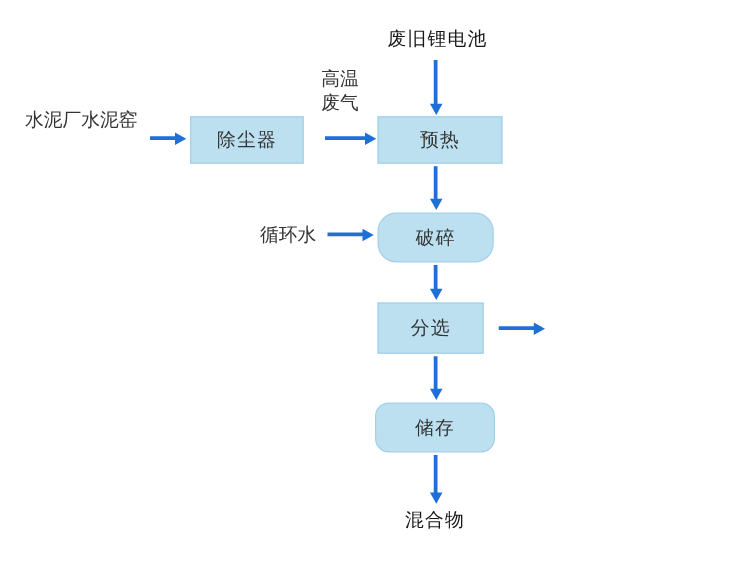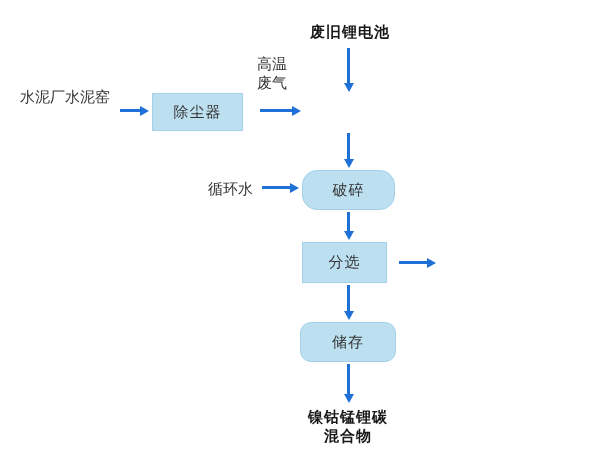--- a/index.html
+++ b/index.html
@@ -31,21 +31,21 @@
     letter-spacing: 1px;
   }
   .label {
     position: absolute;
     font-size: 15px;
     line-height: 1.25;
     color: var(--text);
     white-space: nowrap;
   }
   .bold {
-    font-weight: bold;
+    font-weight: normal;
     color: var(--bold-text);
     letter-spacing: 1px;
   }
   .center { text-align: center; }
   .arrow-v {
     position: absolute;
     width: 3px;
     background: var(--arrow);
   }
   .arrow-v::after {
@@ -91,20 +91,21 @@
   </div>
 
   <div class="label" style="left:20px; top:88px;">水泥厂水泥窑</div>
 
   <div class="arrow-h" style="left:120px; top:109px; width:21px;"></div>
 
   <div class="box" style="left:152px; top:93px; width:91px; height:38px;">除尘器</div>
 
   <div class="arrow-h" style="left:260px; top:109px; width:33px;"></div>
 
+  <div class="box" style="left:302px; top:93px; width:100px; height:38px;">预热</div>
 
   <div class="arrow-v" style="left:347px; top:133px; height:27px;"></div>
 
   <div class="label" style="left:208px; top:180px;">循环水</div>
 
   <div class="arrow-h" style="left:262px; top:186px; width:29px;"></div>
 
   <div class="box" style="left:302px; top:170px; width:93px; height:40px;border-radius:15px;">破碎</div>
 
   <div class="arrow-v" style="left:347px; top:212px; height:20px;"></div>
@@ -114,17 +115,16 @@
   <div class="arrow-h" style="left:399px; top:261px; width:29px;"></div>
 
 
   <div class="arrow-v" style="left:347px; top:285px; height:27px;"></div>
 
   <div class="box" style="left:300px; top:322px; width:96px; height:40px;border-radius:11px;">储存</div>
 
   <div class="arrow-v" style="left:347px; top:364px; height:31px;"></div>
 
   <div class="label bold center" style="left:292px; top:408px; width:112px;">
-    <div>镍钴锰锂碳</div>
     <div>混合物</div>
   </div>
 
 </div>
 
 </body></html>

